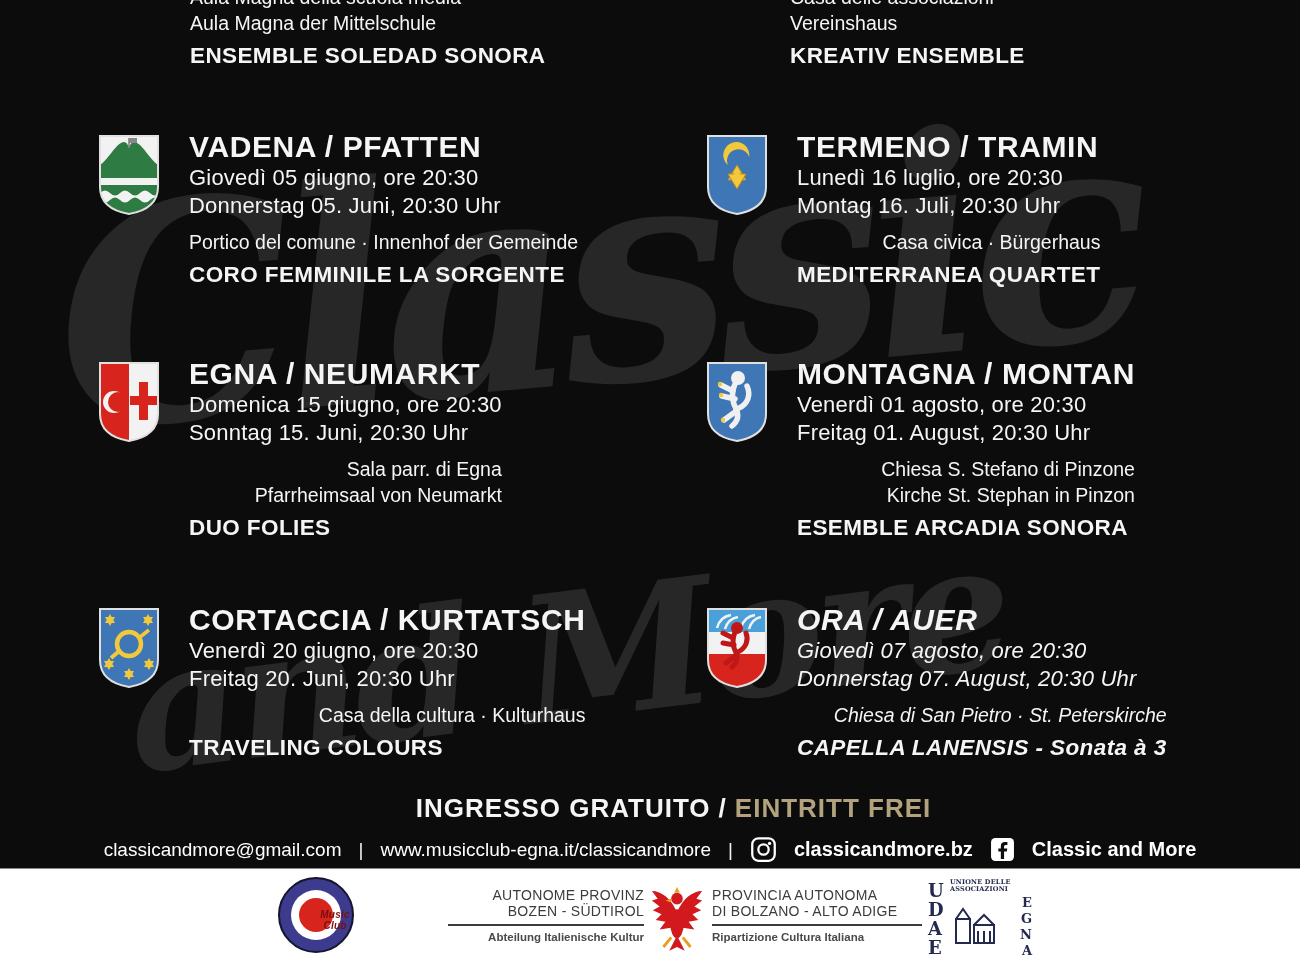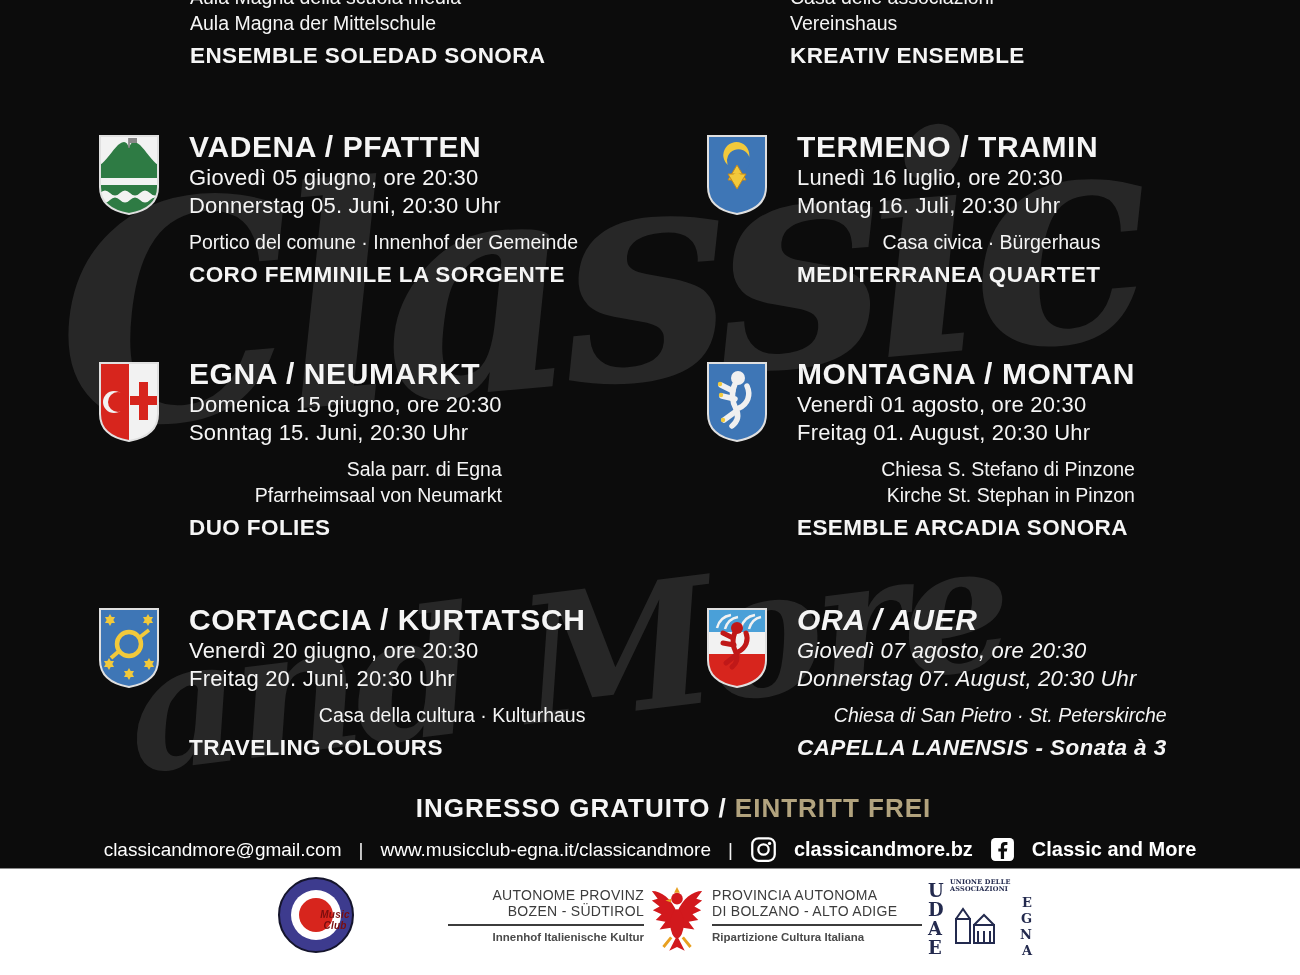--- a/index.html
+++ b/index.html
@@ -330,21 +330,21 @@
             <div class="mc-center"></div>
           </div>
       </div>
       <div class="mc-text">Music Club</div>
     </div>
 
     <div class="prov prov-de">
       <div class="prov-l">AUTONOME PROVINZ</div>
       <div class="prov-l">BOZEN - SÜDTIROL</div>
       <hr class="prov-rule">
-      <div class="prov-dept">Innenhof Italienische Kultur</div>
+      <div class="prov-dept">Abteilung Italienische Kultur</div>
     </div>
 
     <svg class="prov-eagle" width="58" height="82" viewBox="0 0 60 80">
       <path fill="#d2191d" d="M30 34 C24 20 14 12 4 12 L10 20 L4 22 L12 28 L5 32 L14 36 L8 42 L18 44 L12 52 L24 50 L30 58 Z"></path>
       <path fill="#d2191d" d="M30 34 C36 20 46 12 56 12 L50 20 L56 22 L48 28 L55 32 L46 36 L52 42 L42 44 L48 52 L36 50 L30 58 Z"></path>
       <ellipse cx="30" cy="46" rx="7" ry="15" fill="#d2191d"></ellipse>
       <circle cx="30" cy="20" r="6" fill="#d2191d"></circle>
       <path d="M30 8 L27 14 L33 14 Z" fill="#e8a020"></path>
       <path d="M24 20 L18 22 L24 24 Z" fill="#e8a020"></path>
       <path d="M30 58 L22 74 L30 70 L38 74 Z" fill="#d2191d"></path>

